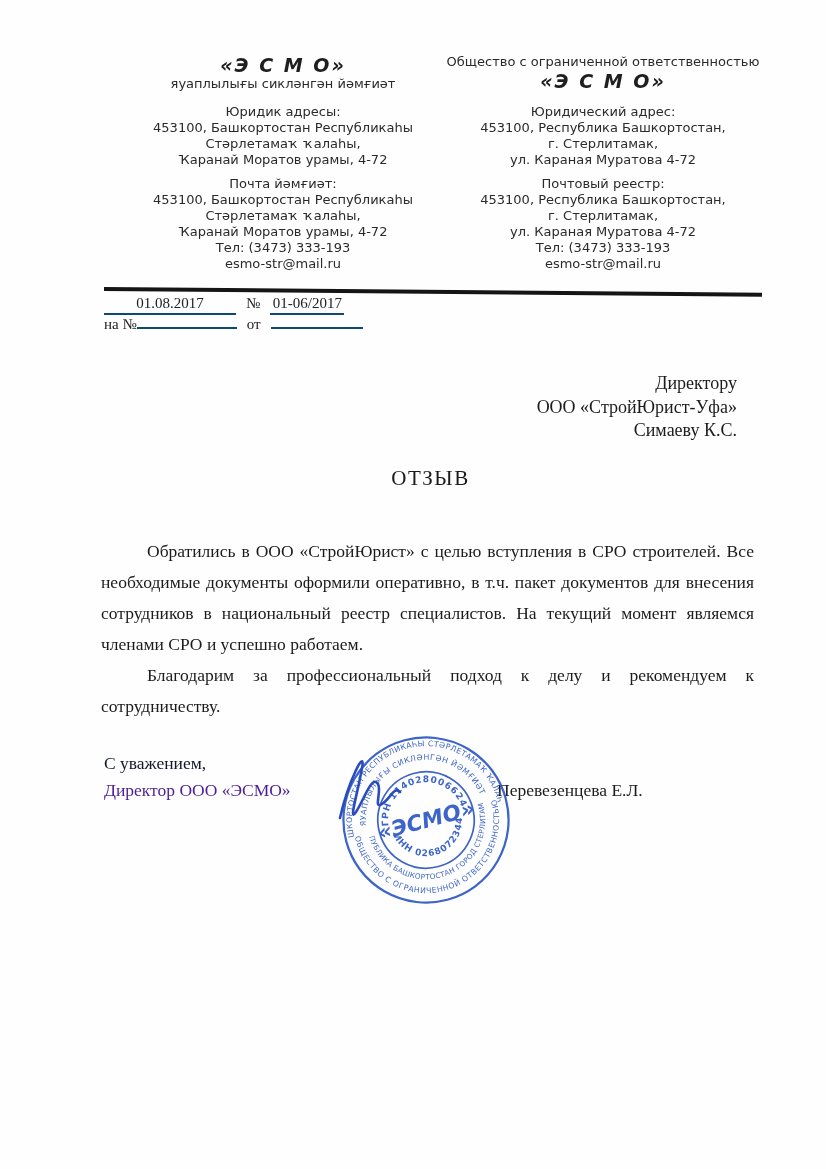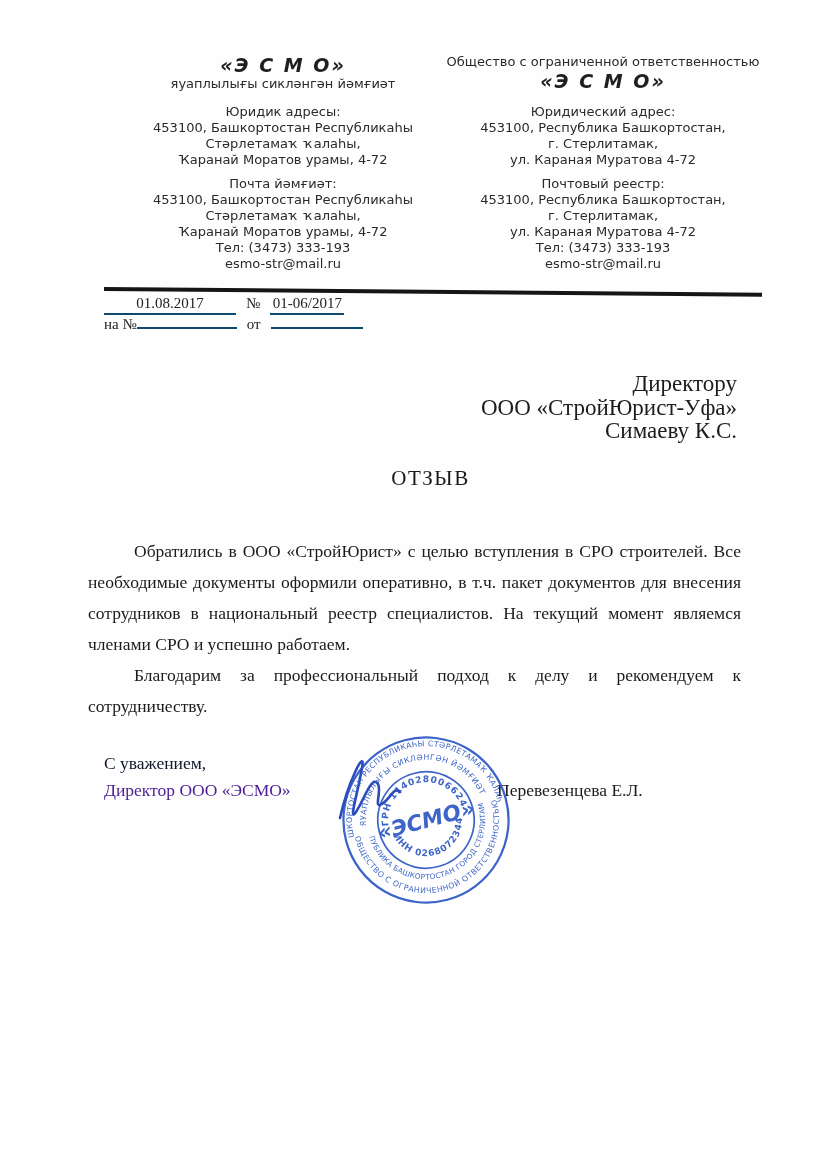--- a/index.html
+++ b/index.html
@@ -23,26 +23,26 @@
   .ref-block{position:absolute;left:104px;top:294px;font-size:15px;line-height:19px;color:#222;}
   .ref-line{white-space:nowrap;}
   .u{display:inline-block;border-bottom:2px solid #0c4a6e;text-align:center;}
   .u-date{width:132px;}
   .u-num{width:74px;}
   .u-blank1{width:100px;}
   .u-blank2{width:92px;}
   .ref-gap{display:inline-block;width:10px;}
   
   .addressee{position:absolute;left:420px;top:372px;width:317px;text-align:right;
-             font-size:23px;line-height:23.5px;color:#1c1c1c;}
+             font-size:18px;line-height:23.5px;color:#1c1c1c;}
   
   .title{position:absolute;left:104px;top:466px;width:653px;text-align:center;
          font-size:21px;letter-spacing:1.5px;color:#1a1a1a;}
   
-  .body-text{position:absolute;left:88px;top:536px;width:653px;
+  .body-text{position:absolute;left:101px;top:536px;width:653px;
              font-size:17.5px;line-height:31px;text-align:justify;color:#1b1b1b;}
   .body-text p{margin:0;text-indent:46px;}
   
   .closing{position:absolute;left:104px;top:753px;font-size:17.5px;color:#0f172a;}
   .sig-position{position:absolute;left:104px;top:780px;font-size:17.5px;color:#4c1d95;}
   .sig-name{position:absolute;left:497px;top:780px;font-size:17.5px;color:#1b1b1b;}
   
   .stamp-wrap{position:absolute;left:340px;top:734px;width:172px;height:172px;
               transform:rotate(-15deg);opacity:0.92;}
   .handwriting{position:absolute;left:320px;top:740px;}

